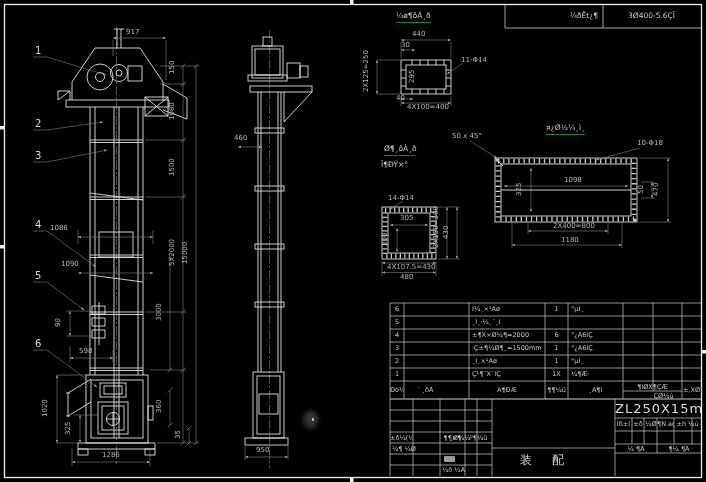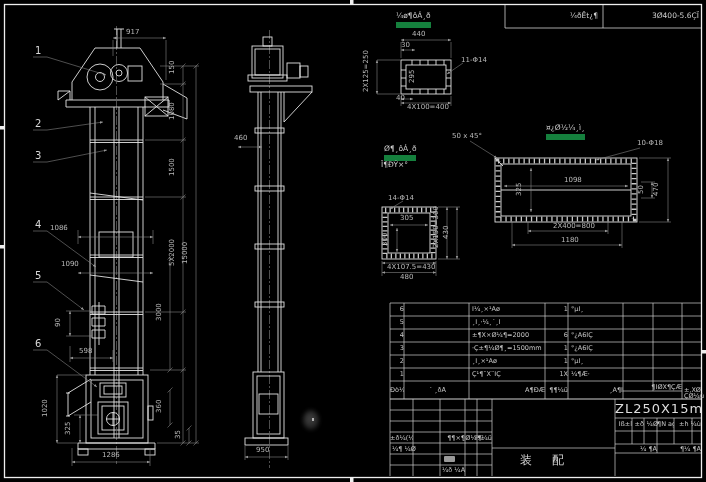--- a/index.html
+++ b/index.html
@@ -1,25 +1,25 @@
 <!DOCTYPE html>
 <html><head>
 <meta charset="utf-8">
 <style>
 *{margin:0;padding:0;box-sizing:border-box}
 html,body{background:#111}
 #sheet{position:relative;width:706px;height:482px;background:#000;overflow:hidden;
   font-family:"DejaVu Sans",sans-serif;color:#c8c8c8}
 #lw{position:absolute;left:0;top:0}
 .t{position:absolute;font-size:7px;line-height:1;color:#b9b9b9;white-space:pre}
-.c{text-align:right}
+.c{text-align:center}
 .r{text-align:right}
 .v{transform:rotate(-90deg);transform-origin:0 100%}
 .note{font-size:7.5px;color:#cfcfcf}
-.u{border-bottom:6px solid #15803d;padding-bottom:2px}
+.u{border-bottom:1px solid #15803d;padding-bottom:2px}
 .balloon{font-size:10px;color:#d8d8d8}
 .s5{font-size:5px}.s55{font-size:5.5px}
 .cell{position:absolute;font-size:6.5px;line-height:1;color:#c6c6c6;overflow:hidden;white-space:nowrap}
 .bigtitle{position:absolute;font-size:15px;color:#e0e0e0;letter-spacing:2px;text-align:center}
 .subtitle{position:absolute;font-size:12px;color:#d5d5d5;letter-spacing:8px;text-align:center}
 .dwgno{position:absolute;font-size:13px;color:#dedede;letter-spacing:1px;text-align:center}
 #smudge{position:absolute;left:303px;top:410px;width:16px;height:20px;border-radius:50%;
   background:radial-gradient(circle at 45% 45%, #5a5a5a 0%, #2a2a2a 70%, #000 100%);
   filter:blur(2px);opacity:.75}
 #speck{position:absolute;left:312px;top:418px;width:2px;height:3px;background:#cfcfcf;opacity:.8}

